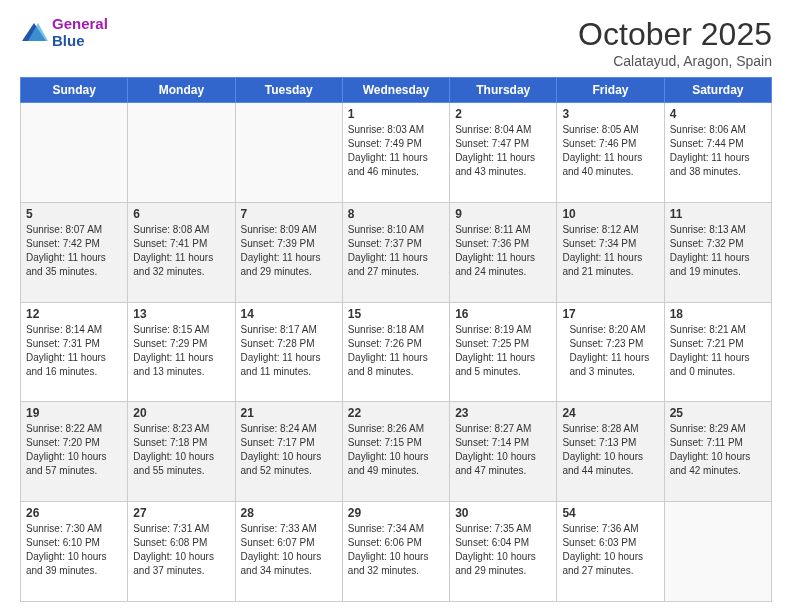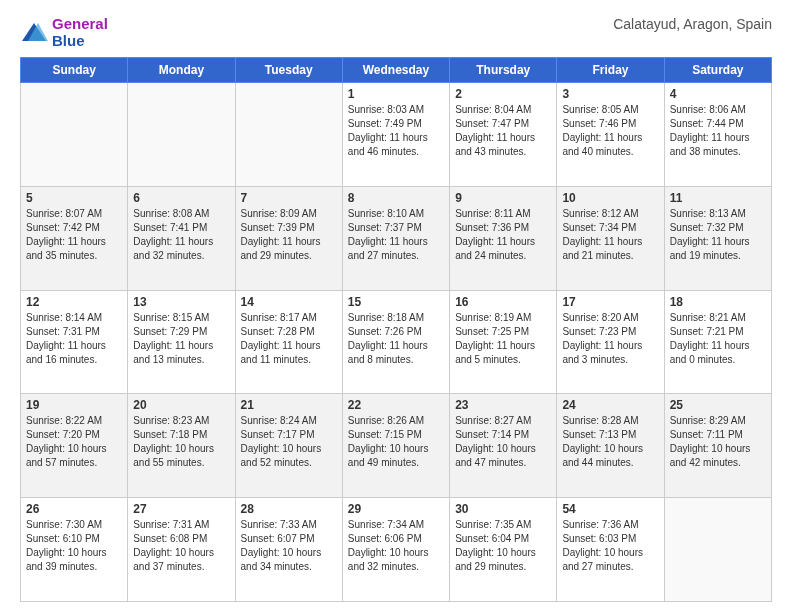--- a/index.html
+++ b/index.html
@@ -111,20 +111,21 @@
       <svg class="logo-icon" viewBox="0 0 28 28">
         <polygon points="14,4 26,22 2,22" fill="#2255aa"></polygon>
         <polygon points="18,4 28,22 8,22" fill="#44aadd" opacity="0.7"></polygon>
       </svg>
       <div class="logo-text">
         <span class="logo-general">General</span>
         <span class="logo-blue">Blue</span>
       </div>
     </div>
     <div class="title-block">
+      <div class="month-title">October 2025</div>
       <div class="location">Calatayud, Aragon, Spain</div>
     </div>
   </div>
 
   <table class="calendar">
     <thead>
       <tr>
 
       <th>Sunday</th>
           <th>Monday</th>
@@ -251,21 +252,21 @@
           </td>
           <td>
             <span class="day-number">16</span>
             <div class="day-info" style="white-space: pre-line;">Sunrise: 8:19 AM
 Sunset: 7:25 PM
 Daylight: 11 hours
 and 5 minutes.</div>
           </td>
           <td>
             <span class="day-number">17</span>
-            <div class="day-info" style="white-space: pre-line;">Sunrise: 8:20 AM
+            <div class="day-info" style="white-space: pre-line; margin-left: 7px;">Sunrise: 8:20 AM
 Sunset: 7:23 PM
 Daylight: 11 hours
 and 3 minutes.</div>
           </td>
           <td>
             <span class="day-number">18</span>
             <div class="day-info" style="white-space: pre-line;">Sunrise: 8:21 AM
 Sunset: 7:21 PM
 Daylight: 11 hours
 and 0 minutes.</div>

